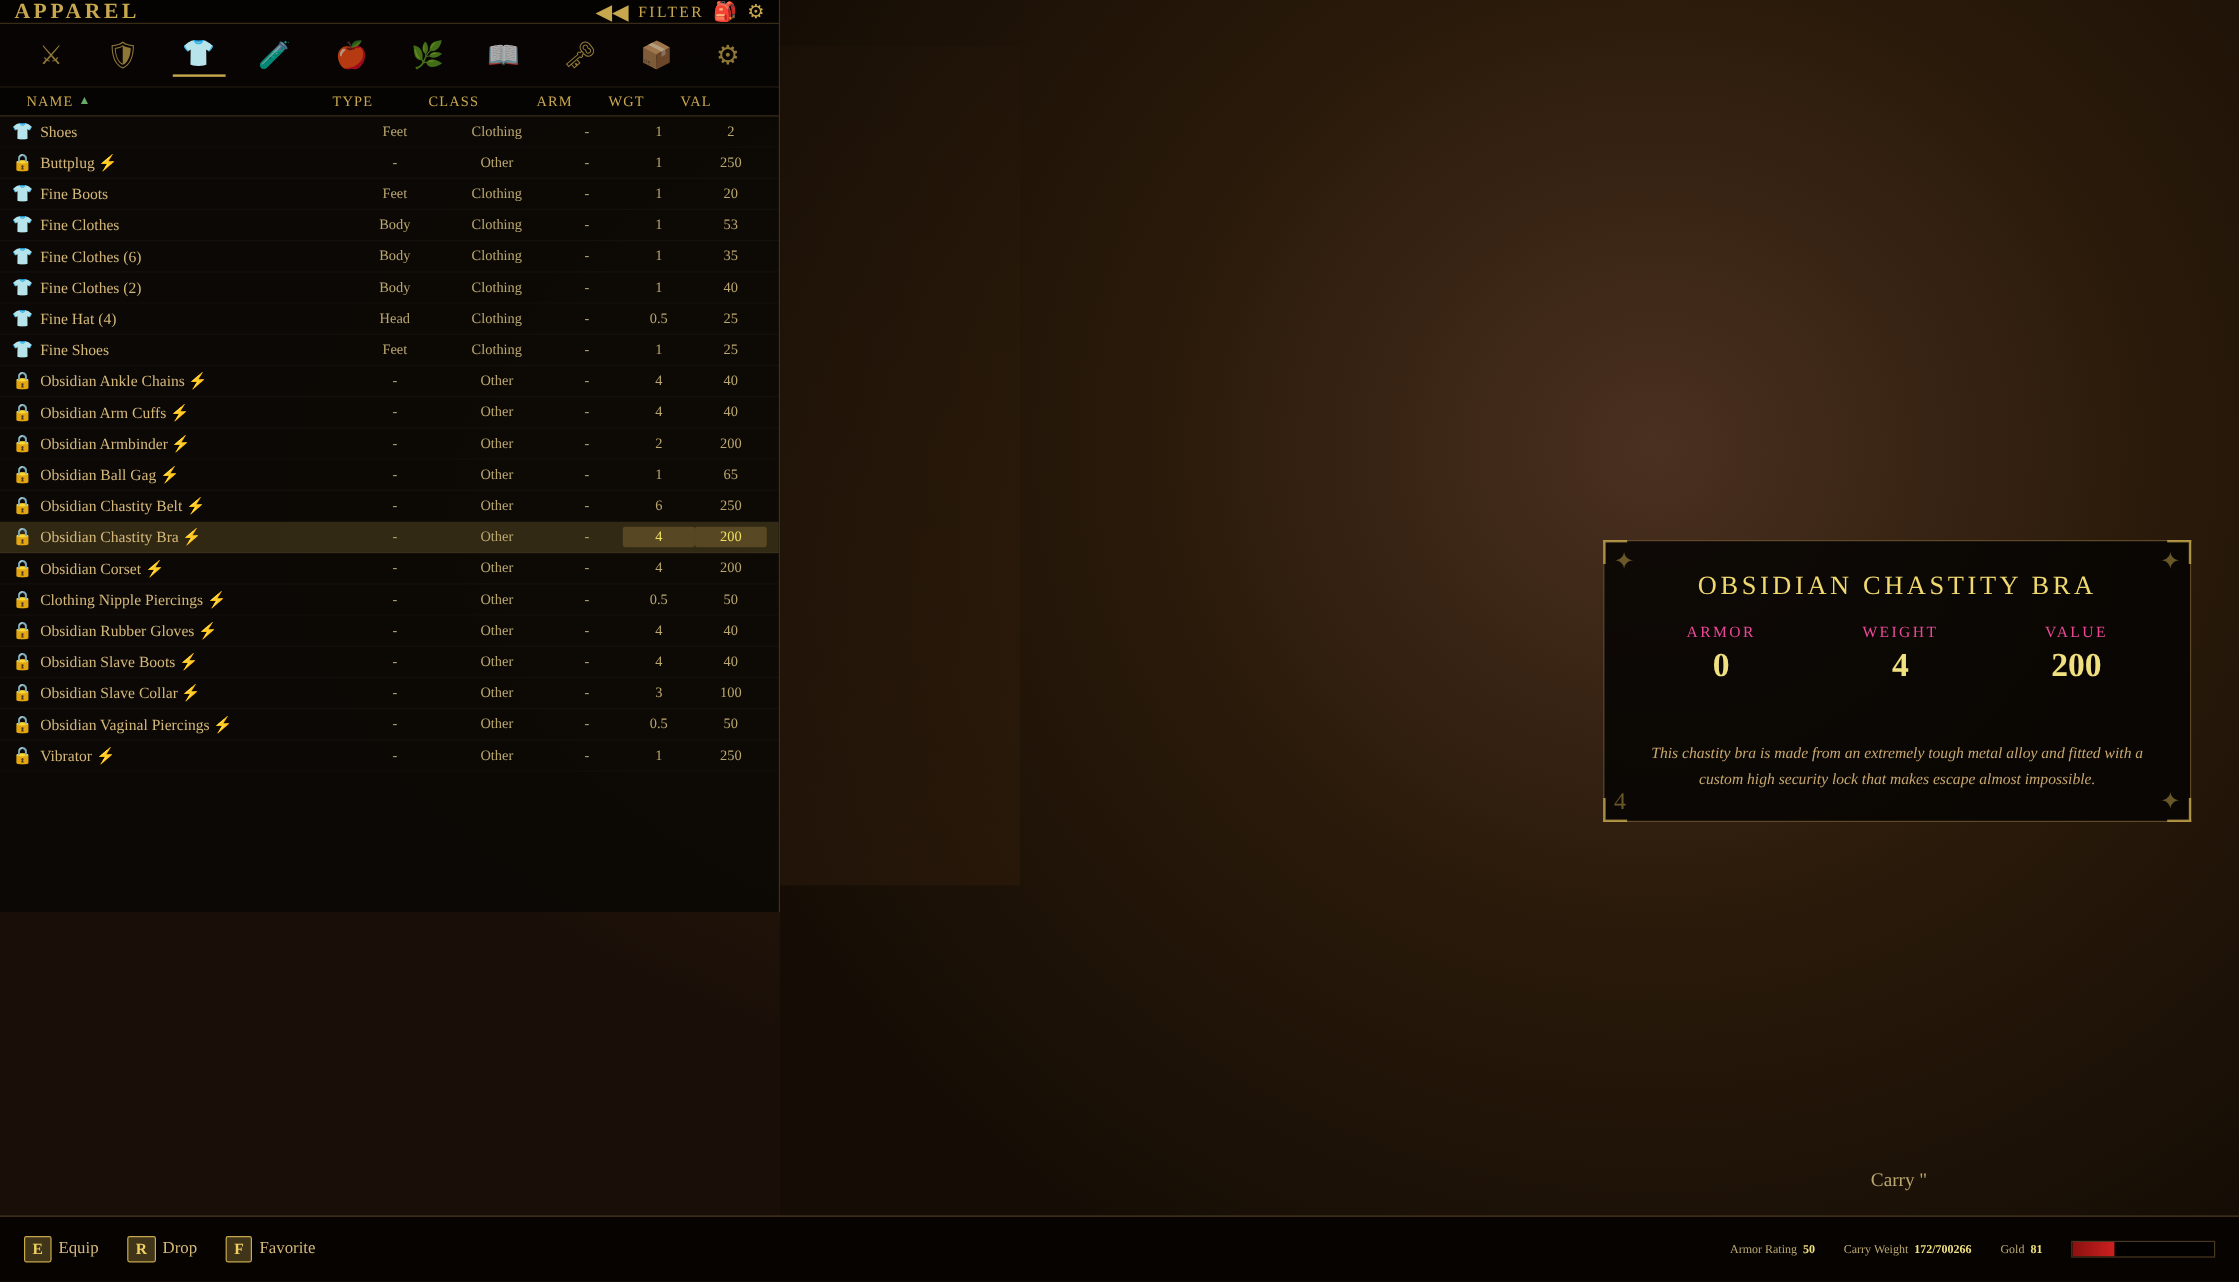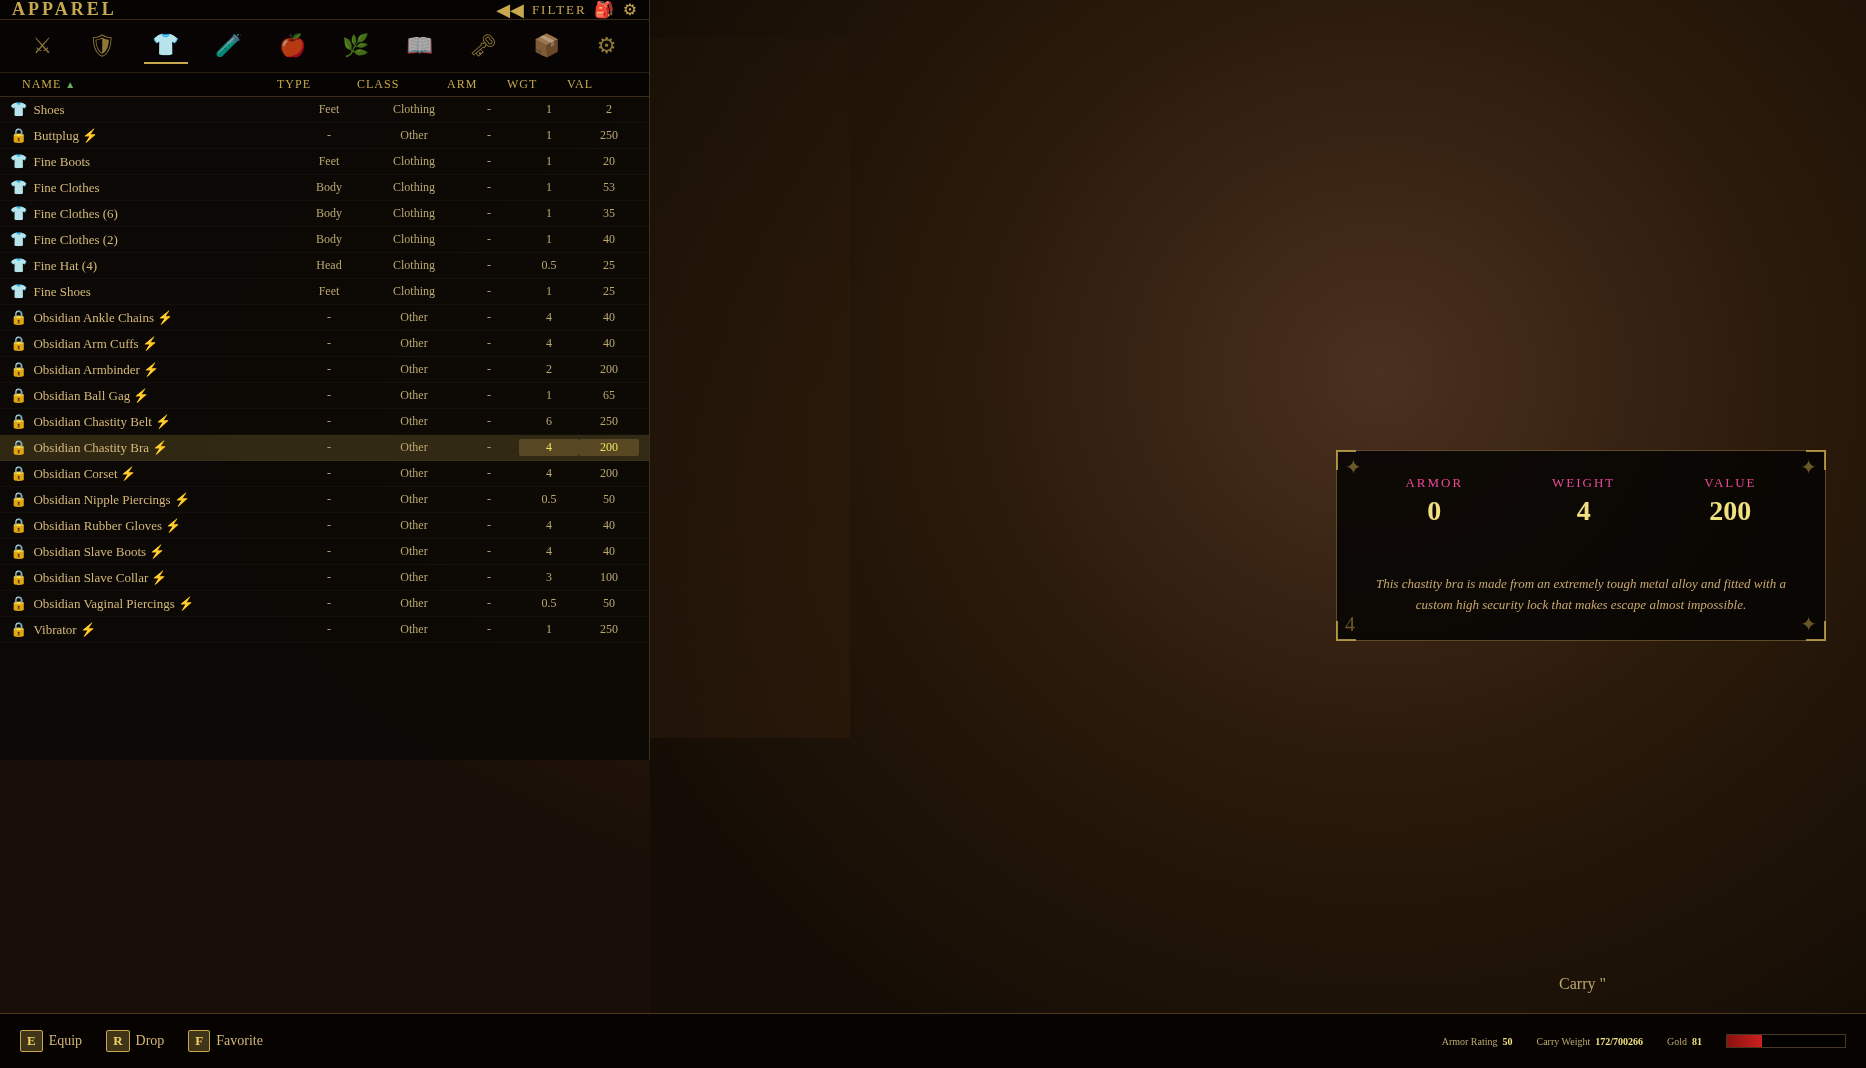--- a/index.html
+++ b/index.html
@@ -549,21 +549,21 @@
       </div>
       <div class="cell">-</div>
       <div class="cell">Other</div>
       <div class="cell">-</div>
       <div class="cell ">4</div>
       <div class="cell ">200</div>
     </div>
       <div class="item-row">
       <div class="item-name-cell">
         <span class="item-icon gold">🔒</span>
-        <span>Obsidian Nipple Piercings ⚡</span>
+        <span>Clothing Nipple Piercings ⚡</span>
       </div>
       <div class="cell">-</div>
       <div class="cell">Other</div>
       <div class="cell">-</div>
       <div class="cell ">0.5</div>
       <div class="cell ">50</div>
     </div>
       <div class="item-row">
       <div class="item-name-cell">
         <span class="item-icon gold">🔒</span>
@@ -631,20 +631,21 @@
     <div class="corner tl"></div>
     <div class="corner tr"></div>
     <div class="corner bl"></div>
     <div class="corner br"></div>
   </div>
   <div class="panel-corner-deco tl">✦</div>
   <div class="panel-corner-deco tr">✦</div>
   <div class="panel-corner-deco bl">4</div>
   <div class="panel-corner-deco br">✦</div>
 
+  <div class="detail-title">OBSIDIAN CHASTITY BRA</div>
 
   <div class="detail-stats">
     <div class="detail-stat">
       <div class="detail-stat-label">ARMOR</div>
       <div class="detail-stat-value">0</div>
     </div>
     <div class="detail-stat">
       <div class="detail-stat-label">WEIGHT</div>
       <div class="detail-stat-value">4</div>
     </div>

